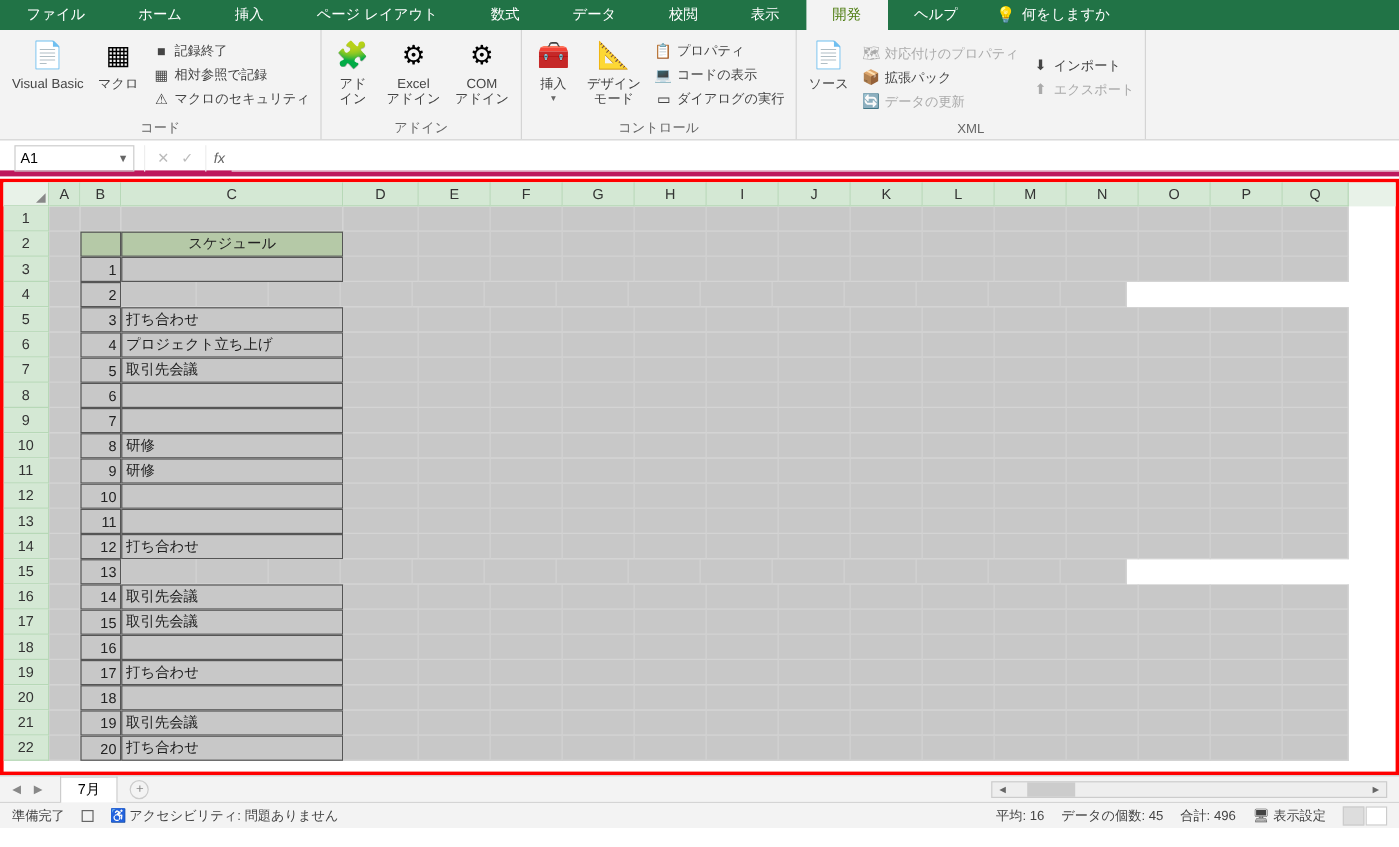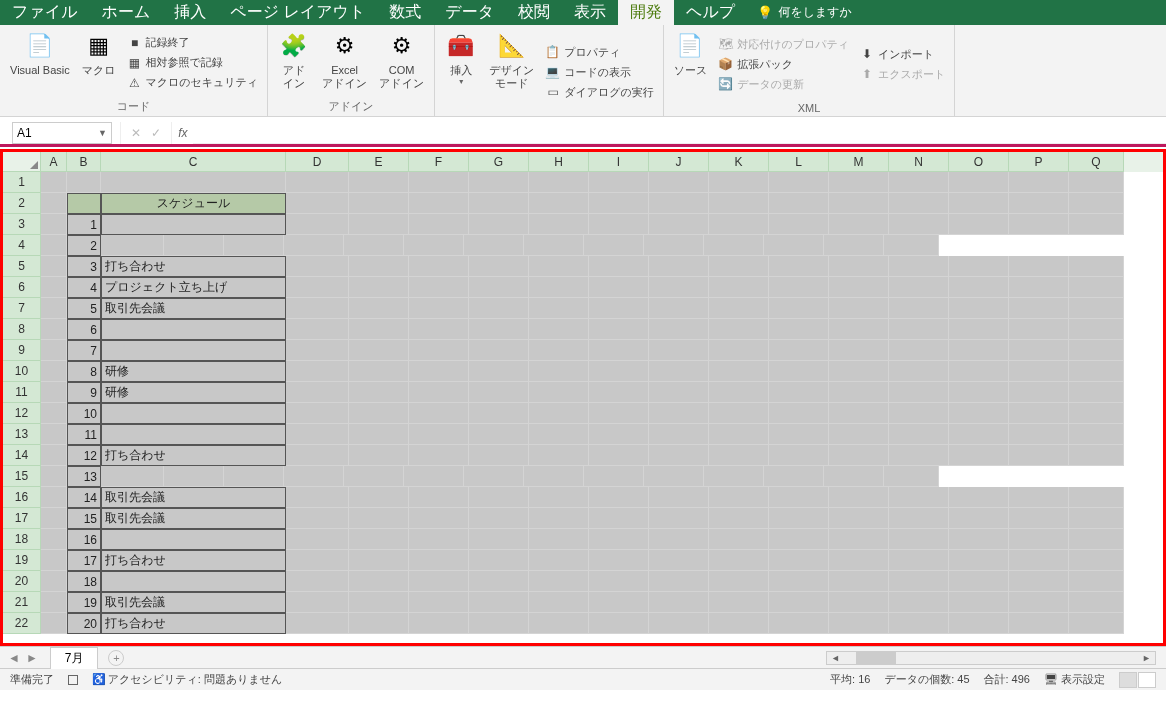--- a/index.html
+++ b/index.html
@@ -1,36 +1,36 @@
 <!DOCTYPE html>
 <html><head>
 <meta charset="utf-8">
 <style>
 * { margin: 0; padding: 0; box-sizing: border-box; font-family: 'Meiryo', 'MS PGothic', sans-serif; }
 body { background: #fff; width: 1166px; height: 706px; overflow: hidden; font-size: 12px; }
 
 .menubar { background: #217346; height: 25px; display: flex; align-items: stretch; color: #fff; }
-.menubar .tab { padding: 0 12px; display: flex; align-items: center; cursor: pointer; font-size: 16px; }
+.menubar .tab { padding: 0 22px; display: flex; align-items: center; cursor: pointer; font-size: 12px; }
 .menubar .tab.active { background: #f3f3f3; color: #4d7c0f; }
 .menubar .search { display: flex; align-items: center; gap: 5px; padding: 0 10px; }
 .menubar .lightbulb { font-size: 13px; }
 
 .ribbon { background: #f3f3f3; height: 92px; border-bottom: 1px solid #d4d4d4; display: flex; }
 .group { border-right: 1px solid #d4d4d4; padding: 3px 6px 0; display: flex; flex-direction: column; justify-content: space-between; }
 .group-label { text-align: center; color: #666; font-size: 11px; padding: 2px 0; }
 .group-body { display: flex; gap: 4px; flex: 1; }
 .big-btn { display: flex; flex-direction: column; align-items: center; justify-content: flex-start; padding: 2px 4px; cursor: pointer; min-width: 40px; }
 .big-btn .icon { width: 32px; height: 32px; display: flex; align-items: center; justify-content: center; font-size: 22px; }
 .big-btn .lbl { font-size: 11px; color: #444; text-align: center; line-height: 1.2; margin-top: 2px; }
 .small-row { display: flex; align-items: center; gap: 3px; padding: 1px 3px; cursor: pointer; font-size: 11px; color: #444; }
 .small-row .sicon { width: 16px; height: 16px; display: flex; align-items: center; justify-content: center; font-size: 12px; }
 .small-col { display: flex; flex-direction: column; gap: 2px; justify-content: center; }
 .disabled { color: #aaa; }
 
-.formula-bar { height: 26px; border-bottom: 3px solid #be185d; display: flex; align-items: center; background: #fff; margin-top: 4px; }
+.formula-bar { height: 26px; border-bottom: 5px solid #be185d; display: flex; align-items: center; background: #fff; margin-top: 4px; }
 .namebox { width: 100px; height: 22px; border: 1px solid #ccc; margin-left: 12px; padding: 0 4px; display: flex; align-items: center; justify-content: space-between; font-size: 12px; }
 .namebox .dd { color: #666; font-size: 9px; }
 .fx-sep { width: 8px; }
 .fx-btns { display: flex; align-items: center; gap: 10px; color: #bbb; padding: 0 10px; border-left: 1px solid #eee; border-right: 1px solid #eee; height: 22px;}
 .fx-btns span { cursor: pointer; }
 .fx-label { font-style: italic; color: #666; padding: 0 6px; }
 
 .sheet-area { position: relative; width: 1166px; border: 3px solid red; height: 497px; margin-top: 2px; }
 .colheaders { display: flex; height: 20px; background: #e8f2e8; }
 .corner { width: 38px; border-right: 1px solid #b7d8b7; border-bottom: 1px solid #b7d8b7; background: #e8f2e8; position: relative; }
@@ -152,20 +152,21 @@
         <div class="small-row">
             <span class="sicon">💻</span>
             <span>コードの表示</span>
           </div>
         <div class="small-row">
             <span class="sicon">▭</span>
             <span>ダイアログの実行</span>
           </div>
       </div>
     </div>
+    <div class="group-label">コントロール</div>
   </div>
 
   <div class="group">
     <div class="group-body">
       <div class="big-btn">
           <div class="icon">📄</div>
           <div class="lbl">ソース</div>
         </div>
       <div class="small-col">
         <div class="small-row disabled">

